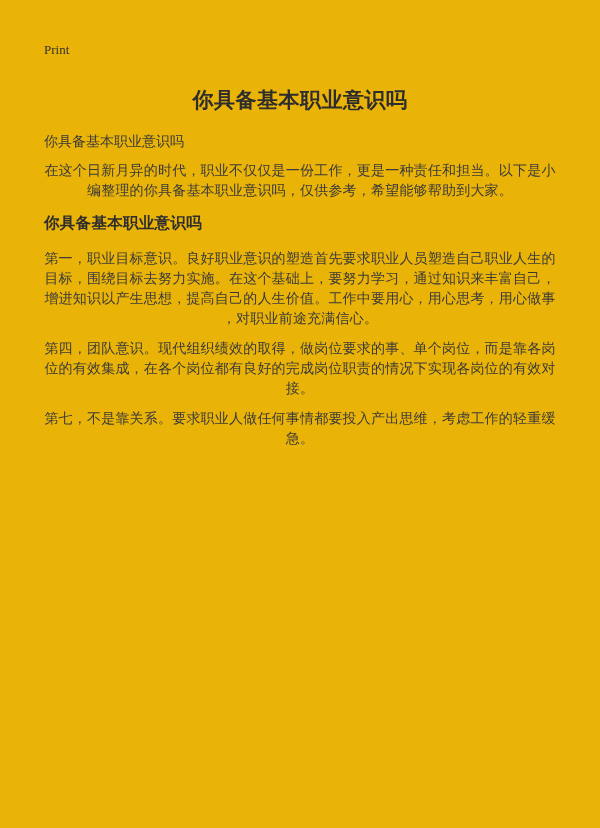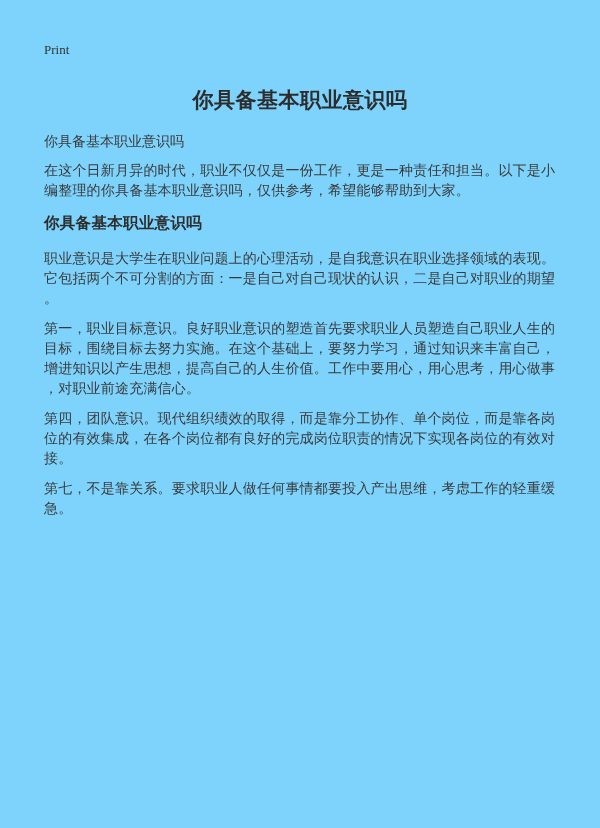--- a/index.html
+++ b/index.html
@@ -12,21 +12,21 @@
     height: 828px;
     box-sizing: border-box;
     overflow: hidden;
     font-family: "Liberation Sans", sans-serif;
   }
   .page {
     box-sizing: border-box;
     width: 600px;
     height: 828px;
     padding: 40px 44px 0 44px;
-    background: #7dd3fc;
+    background: #eab308;
   }
   .print-link {
     font-family: "Liberation Serif", serif;
     font-size: 13px;
     color: #333333;
     margin: 0 0 18px 0;
     display: inline-block;
     text-decoration: none;
     cursor: pointer;
   }
@@ -45,21 +45,21 @@
     line-height: 20px;
   }
   .body-paragraph {
     font-size: 14px;
     color: #3a3a3a;
     line-height: 20px;
     letter-spacing: 0.2px;
     margin: 0 0 10px 0;
     word-break: break-all;
     line-break: anywhere;
-    text-align: left;
+    text-align: center;
   }
   .section-heading {
     font-size: 15.5px;
     font-weight: bold;
     color: #2d2d2d;
     margin: 13px 0 14px 0;
     letter-spacing: 0.3px;
   }
 </style>
 </head>
@@ -70,25 +70,24 @@
   <a class="print-link">Print</a>
 
   <h1 class="article-title">你具备基本职业意识吗</h1>
 
   <div class="article-subtitle">你具备基本职业意识吗</div>
 
   <p class="body-paragraph">在这个日新月异的时代，职业不仅仅是一份工作，更是一种责任和担当。以下是小编整理的你具备基本职业意识吗，仅供参考，希望能够帮助到大家。</p>
 
   <div class="section-heading">你具备基本职业意识吗</div>
 
-  <p class="body-paragraph">职业意识是大学生在职业问题上的心理活动，是自我意识在职业选择领域的表现。它包括两个不可分割的方面：一是自己对自己现状的认识，二是自己对职业的期望。</p>
 
   <p class="body-paragraph">第一，职业目标意识。良好职业意识的塑造首先要求职业人员塑造自己职业人生的目标，围绕目标去努力实施。在这个基础上，要努力学习，通过知识来丰富自己，增进知识以产生思想，提高自己的人生价值。工作中要用心，用心思考，用心做事，对职业前途充满信心。</p>
 
 
 
-  <p class="body-paragraph">第四，团队意识。现代组织绩效的取得，而是靠分工协作、单个岗位，而是靠各岗位的有效集成，在各个岗位都有良好的完成岗位职责的情况下实现各岗位的有效对接。</p>
+  <p class="body-paragraph">第四，团队意识。现代组织绩效的取得，做岗位要求的事、单个岗位，而是靠各岗位的有效集成，在各个岗位都有良好的完成岗位职责的情况下实现各岗位的有效对接。</p>
 
 
 
   <p class="body-paragraph">第七，不是靠关系。要求职业人做任何事情都要投入产出思维，考虑工作的轻重缓急。</p>
 
 </div>
 
 </body></html>

